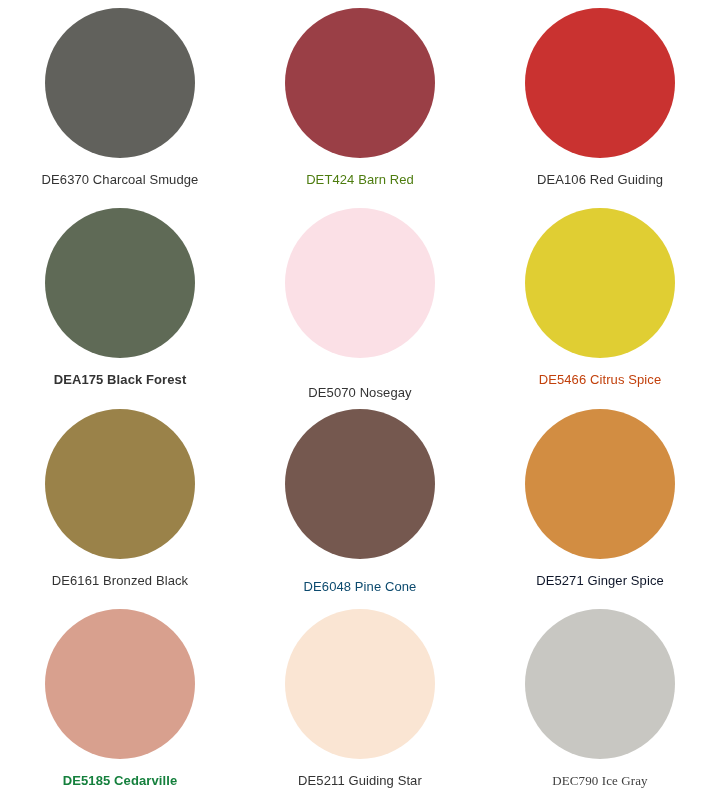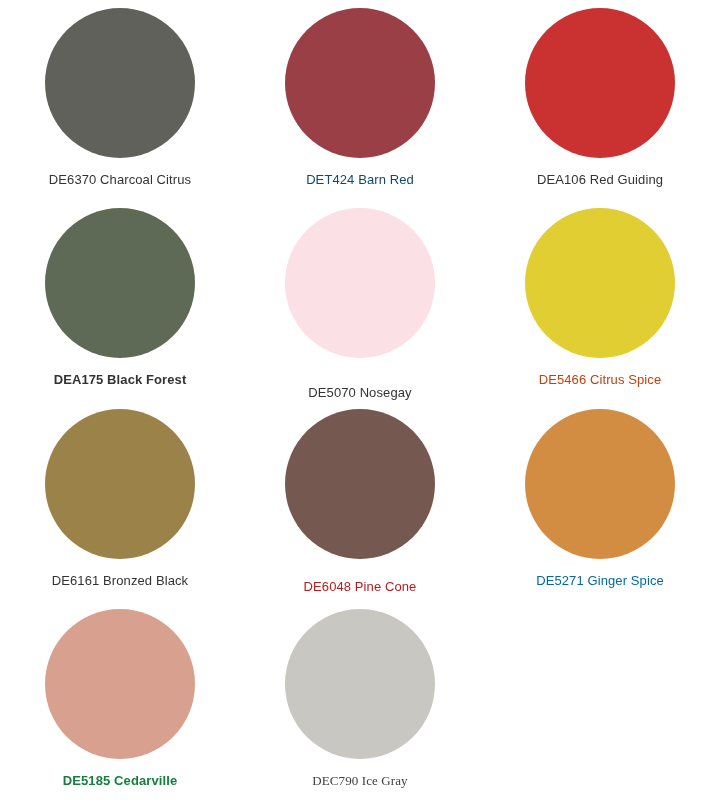--- a/index.html
+++ b/index.html
@@ -49,25 +49,25 @@
     white-space: nowrap;
     letter-spacing: 0.1px;
   }
 </style>
 </head>
 <body>
 
 <div id="swatch-grid" style="background: rgb(255, 255, 255);">
     <div class="swatch-cell">
       <div class="swatch-circle" style="background-color: rgb(97, 97, 92);"></div>
-      <div class="swatch-label" style="color: rgb(51, 51, 51);">DE6370 Charcoal Citrus</div>
+      <div class="swatch-label" style="color: rgb(51, 51, 51);">DE6370 Charcoal Smudge</div>
     </div>
     <div class="swatch-cell">
       <div class="swatch-circle" style="background-color: rgb(154, 63, 70);"></div>
-      <div class="swatch-label" style="color: #0c4a6e; text-align: center;">DET424 Barn Red</div>
+      <div class="swatch-label" style="color: #4d7c0f; text-align: center;">DET424 Barn Red</div>
     </div>
     <div class="swatch-cell">
       <div class="swatch-circle" style="background-color: rgb(201, 50, 48);"></div>
       <div class="swatch-label" style="color: rgb(51, 51, 51);">DEA106 Red Guiding</div>
     </div>
     <div class="swatch-cell">
       <div class="swatch-circle" style="background-color: rgb(95, 106, 86);"></div>
       <div class="swatch-label" style="color: rgb(51, 51, 51); font-weight: bold;">DEA175 Black Forest</div>
     </div>
     <div class="swatch-cell">
@@ -77,27 +77,31 @@
     <div class="swatch-cell">
       <div class="swatch-circle" style="background-color: rgb(224, 206, 51);"></div>
       <div class="swatch-label" style="color: #c2410c;">DE5466 Citrus Spice</div>
     </div>
     <div class="swatch-cell">
       <div class="swatch-circle" style="background-color: rgb(154, 130, 73);"></div>
       <div class="swatch-label" style="color: rgb(51, 51, 51);">DE6161 Bronzed Black</div>
     </div>
     <div class="swatch-cell">
       <div class="swatch-circle" style="background-color: rgb(117, 88, 79);"></div>
-      <div class="swatch-label" style="color: #b91c1c; margin-top: 20px;">DE6048 Pine Cone</div>
+      <div class="swatch-label" style="color: #0c4a6e; margin-top: 20px;">DE6048 Pine Cone</div>
     </div>
     <div class="swatch-cell">
       <div class="swatch-circle" style="background-color: rgb(210, 141, 66);"></div>
-      <div class="swatch-label" style="color: #0369a1;">DE5271 Ginger Spice</div>
+      <div class="swatch-label" style="color: #0f172a;">DE5271 Ginger Spice</div>
     </div>
     <div class="swatch-cell">
       <div class="swatch-circle" style="background-color: rgb(216, 160, 142);"></div>
       <div class="swatch-label" style="color: #15803d; font-weight: bold;">DE5185 Cedarville</div>
+    </div>
+    <div class="swatch-cell">
+      <div class="swatch-circle" style="background-color: rgb(250, 229, 211);"></div>
+      <div class="swatch-label" style="color: rgb(51, 51, 51);">DE5211 Guiding Star</div>
     </div>
     <div class="swatch-cell">
       <div class="swatch-circle" style="background-color: rgb(200, 199, 194);"></div>
       <div class="swatch-label" style="color: #404040; font-family: Liberation Serif, serif;">DEC790 Ice Gray</div>
     </div>
   </div>
 
 </body></html>

